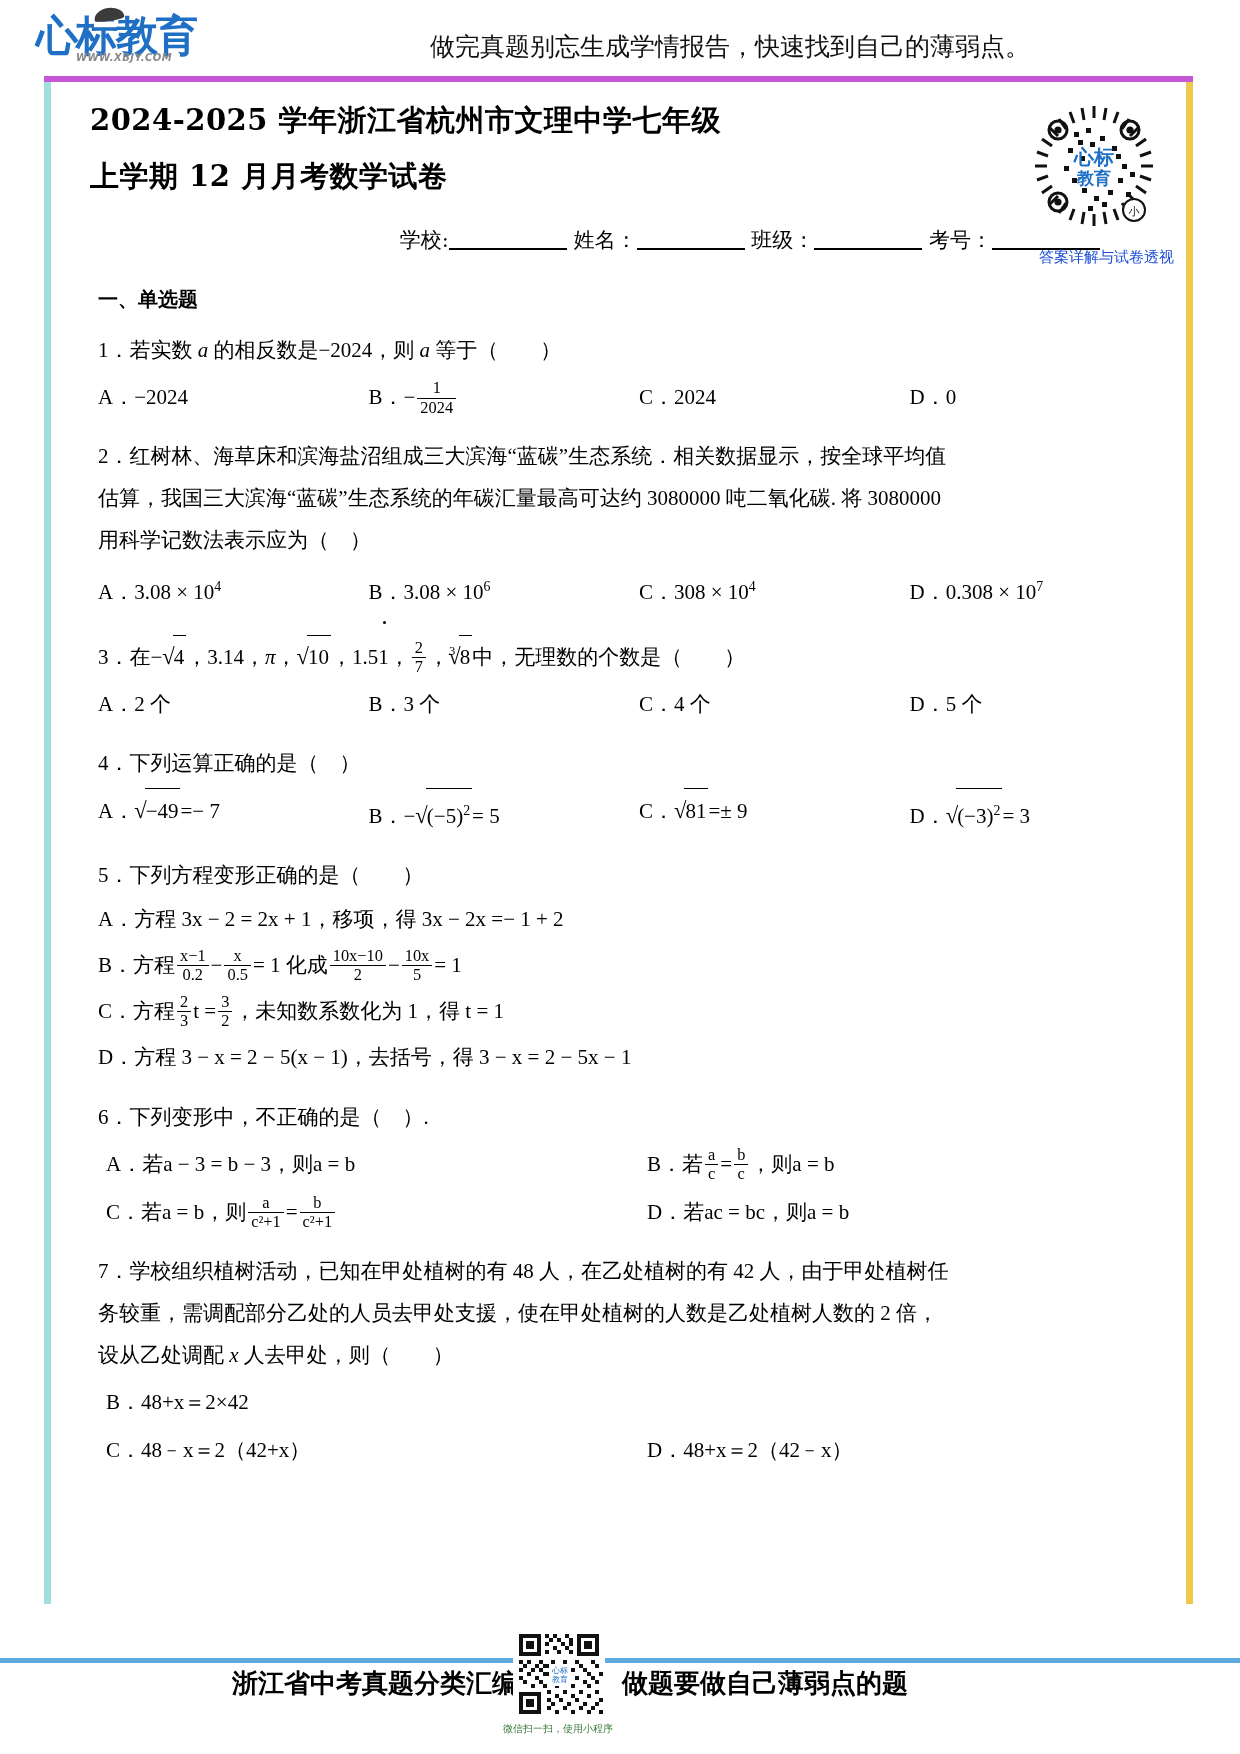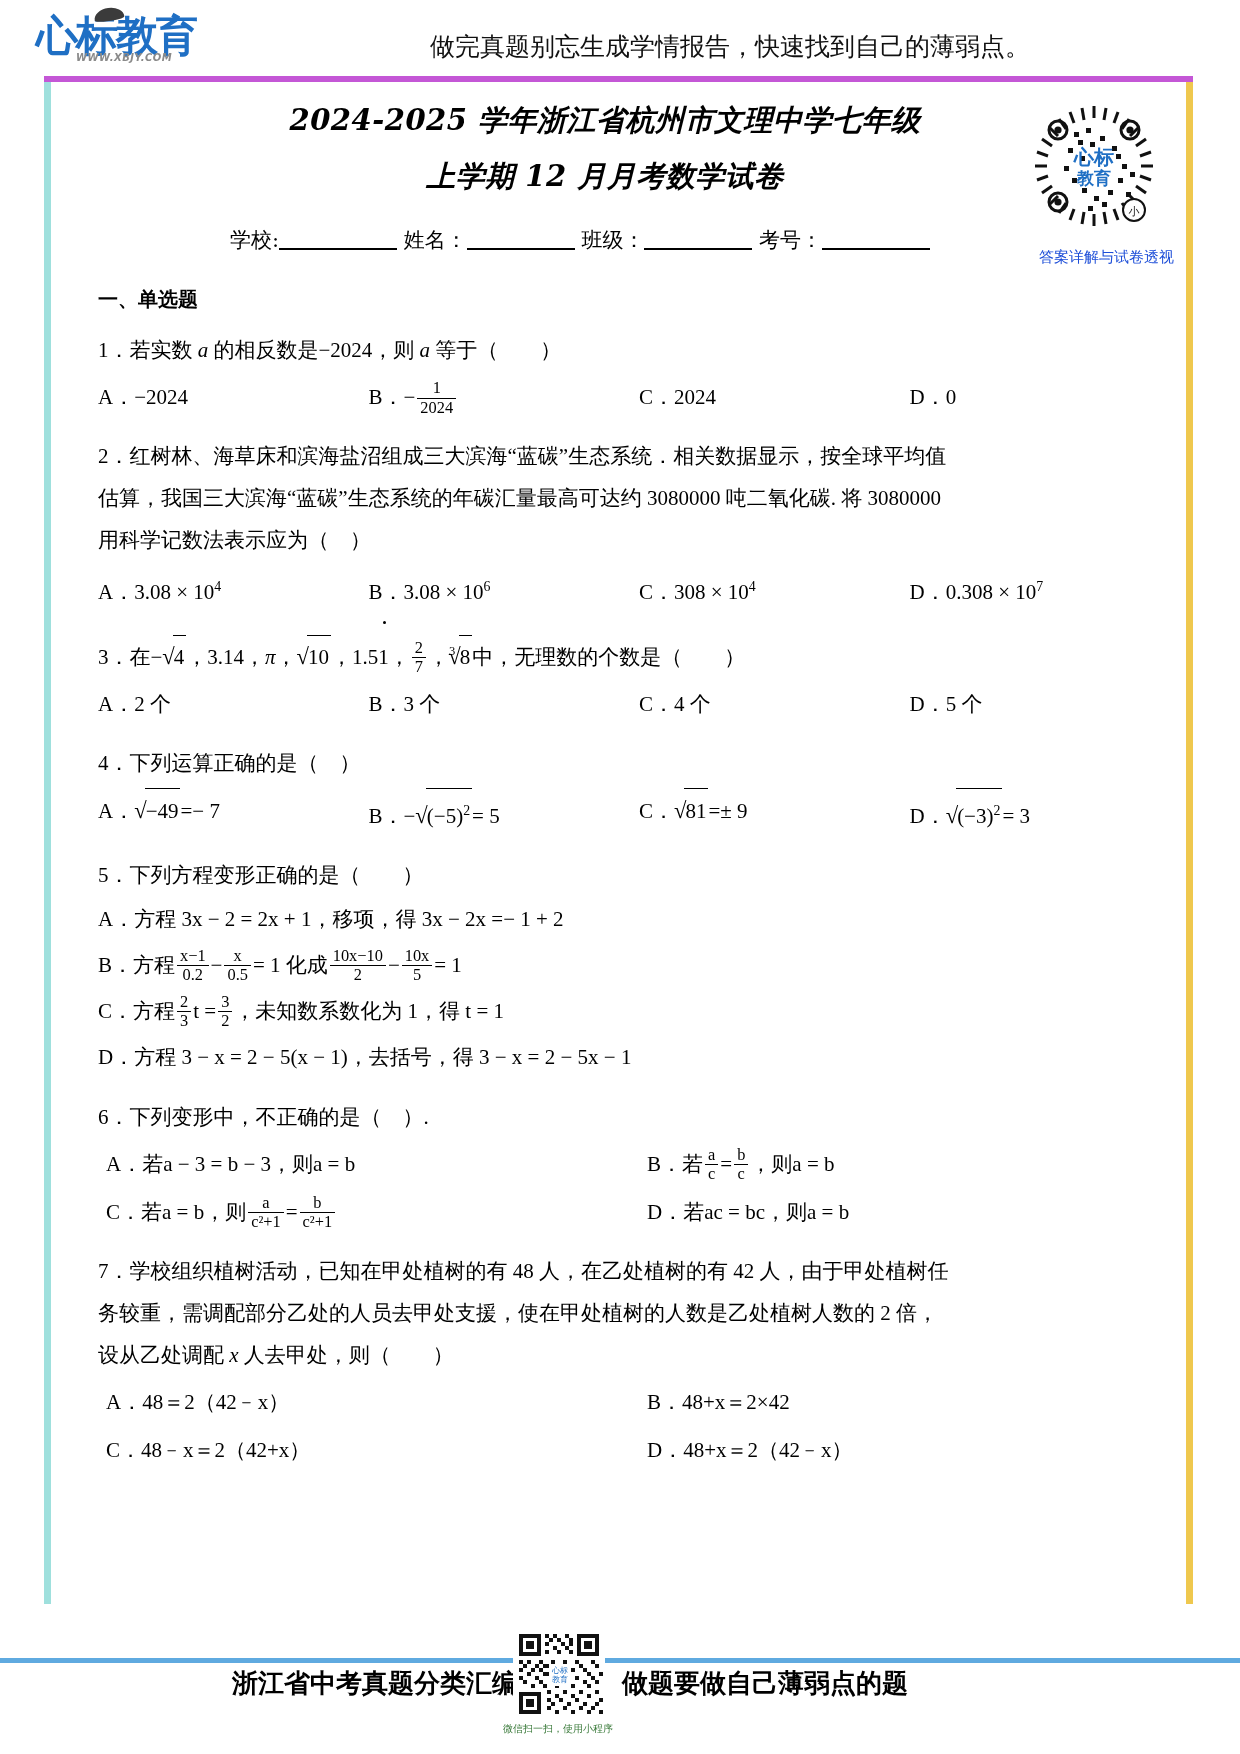--- a/index.html
+++ b/index.html
@@ -99,34 +99,32 @@
   
   .sheet {
     position: absolute;
     left: 60px;
     top: 92px;
     width: 1120px;
     height: 1500px;
   }
 
   .doc-title {
-    text-align: center;
     font-family: "DejaVu Serif", serif;
     font-weight: bold;
     font-size: 29px;
     line-height: 56px;
     letter-spacing: 0.5px;
     padding-left: 30px;
     padding-right: 60px;
-    font-style: italic;
   }
   .doc-title .line2 { display: block; }
 
   .fill-line {
-    text-align: center;
+    text-align: right;
     font-size: 21px;
     font-family: "DejaVu Serif", serif;
     margin-top: 22px;
     padding-right: 80px;
     white-space: nowrap;
   }
   .blank {
     display: inline-block;
     border-bottom: 2px solid #000;
     width: 118px;
@@ -445,21 +443,20 @@
     <div class="opt opt-2"><span>C．</span><span>若a = b，则</span><span class="frac"><span class="num">a</span><span class="den">c²+1</span></span><span>=</span><span class="frac"><span class="num">b</span><span class="den">c²+1</span></span></div>
     <div class="opt opt-2"><span>D．</span><span>若ac = bc，则a = b</span></div>
   </div>
 
   <div class="q">
     <div>7．学校组织植树活动，已知在甲处植树的有 48 人，在乙处植树的有 42 人，由于甲处植树任</div>
     <div>务较重，需调配部分乙处的人员去甲处支援，使在甲处植树的人数是乙处植树人数的 2 倍，</div>
     <div><span>设从乙处调配 </span><i class="v">x</i><span> 人去甲处，则（　　）</span></div>
   </div>
   <div class="opts">
-    <div class="opt opt-2"><span>A．</span><span>48＝2（42﹣x）</span></div>
     <div class="opt opt-2"><span>B．</span><span>48+x＝2×42</span></div>
   </div>
   <div class="opts">
     <div class="opt opt-2"><span>C．</span><span>48﹣x＝2（42+x）</span></div>
     <div class="opt opt-2"><span>D．</span><span>48+x＝2（42﹣x）</span></div>
   </div>
 
 </div>
 
 <div class="footer">

